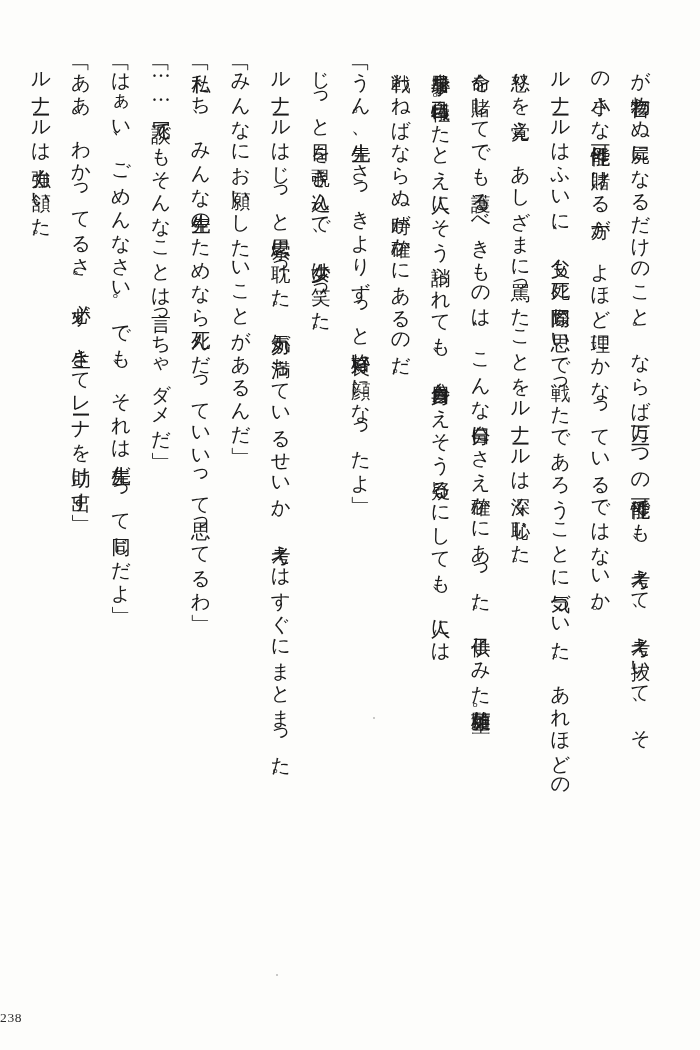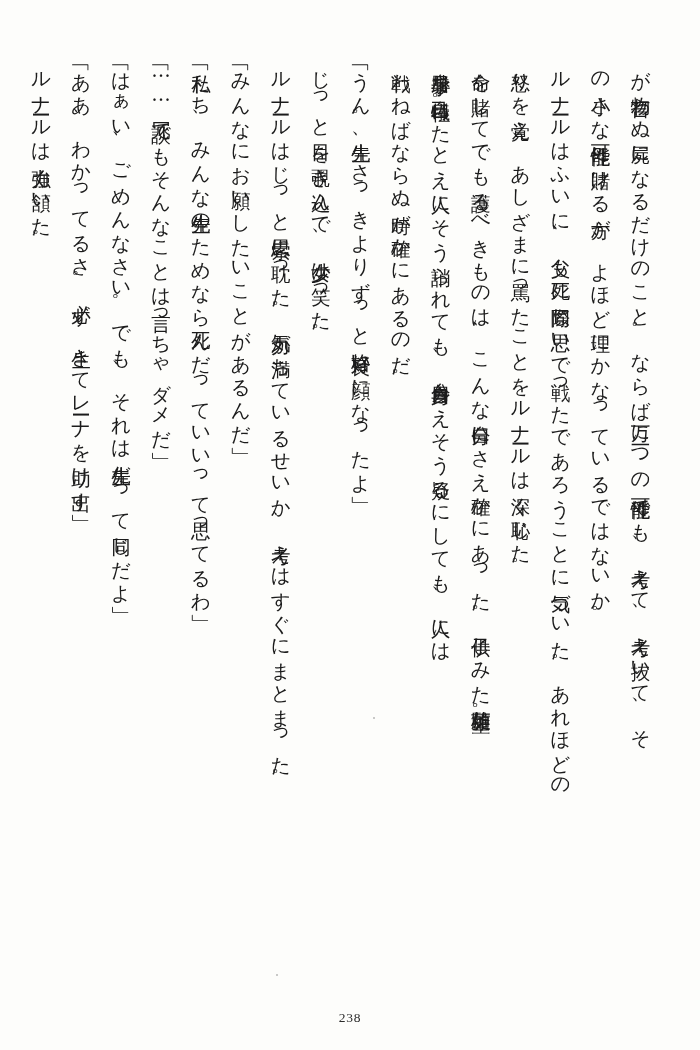--- a/index.html
+++ b/index.html
@@ -39,21 +39,21 @@
   #text-body p {
     margin: 0;
     padding: 0;
     text-indent: 0;
   }
   #page-number {
     position: absolute;
     left: 0;
     right: 0;
     bottom: 24px;
-    text-align: center;
+    text-align: left;
     font-size: 13.5px;
     color: #2a2a2a;
     font-family: "Liberation Serif", "DejaVu Serif", serif;
     letter-spacing: 0.05em;
   }
   .speck {
     position: absolute;
     width: 2px;
     height: 2px;
     background: #9a9a9a;

